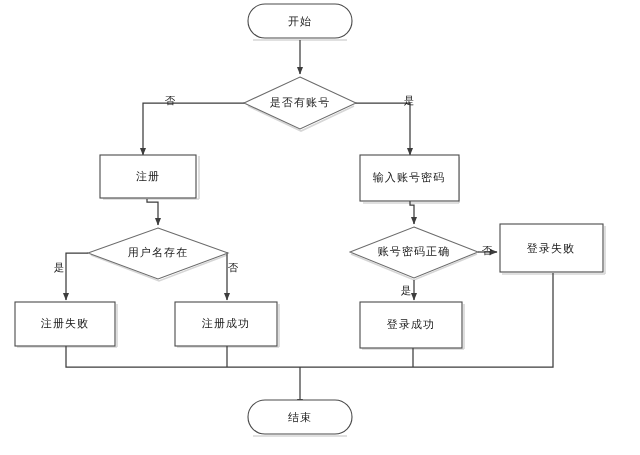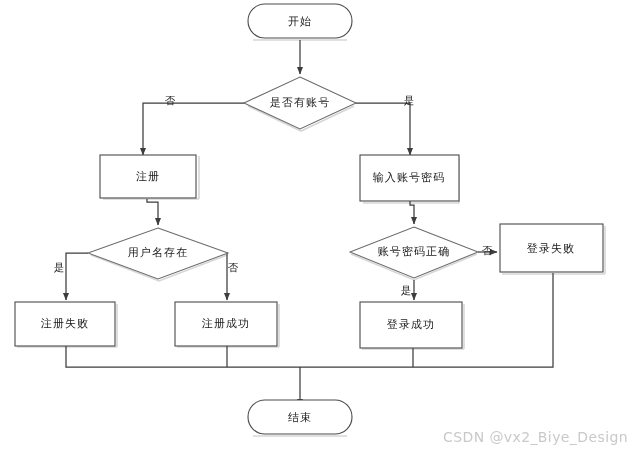--- a/index.html
+++ b/index.html
@@ -181,15 +181,14 @@
     <g>
       <text class="edge-label" x="170" y="101">否</text>
       <text class="edge-label" x="409" y="101">是</text>
       <text class="edge-label" x="59" y="268">是</text>
       <text class="edge-label" x="233" y="268">否</text>
       <text class="edge-label" x="487" y="251">否</text>
       <text class="edge-label" x="406" y="291">是</text>
     </g>
   </svg>
 
-  <div class="watermark">CSDN @vx2_Biye_Design</div>
 
 </div>
 
 </body></html>

